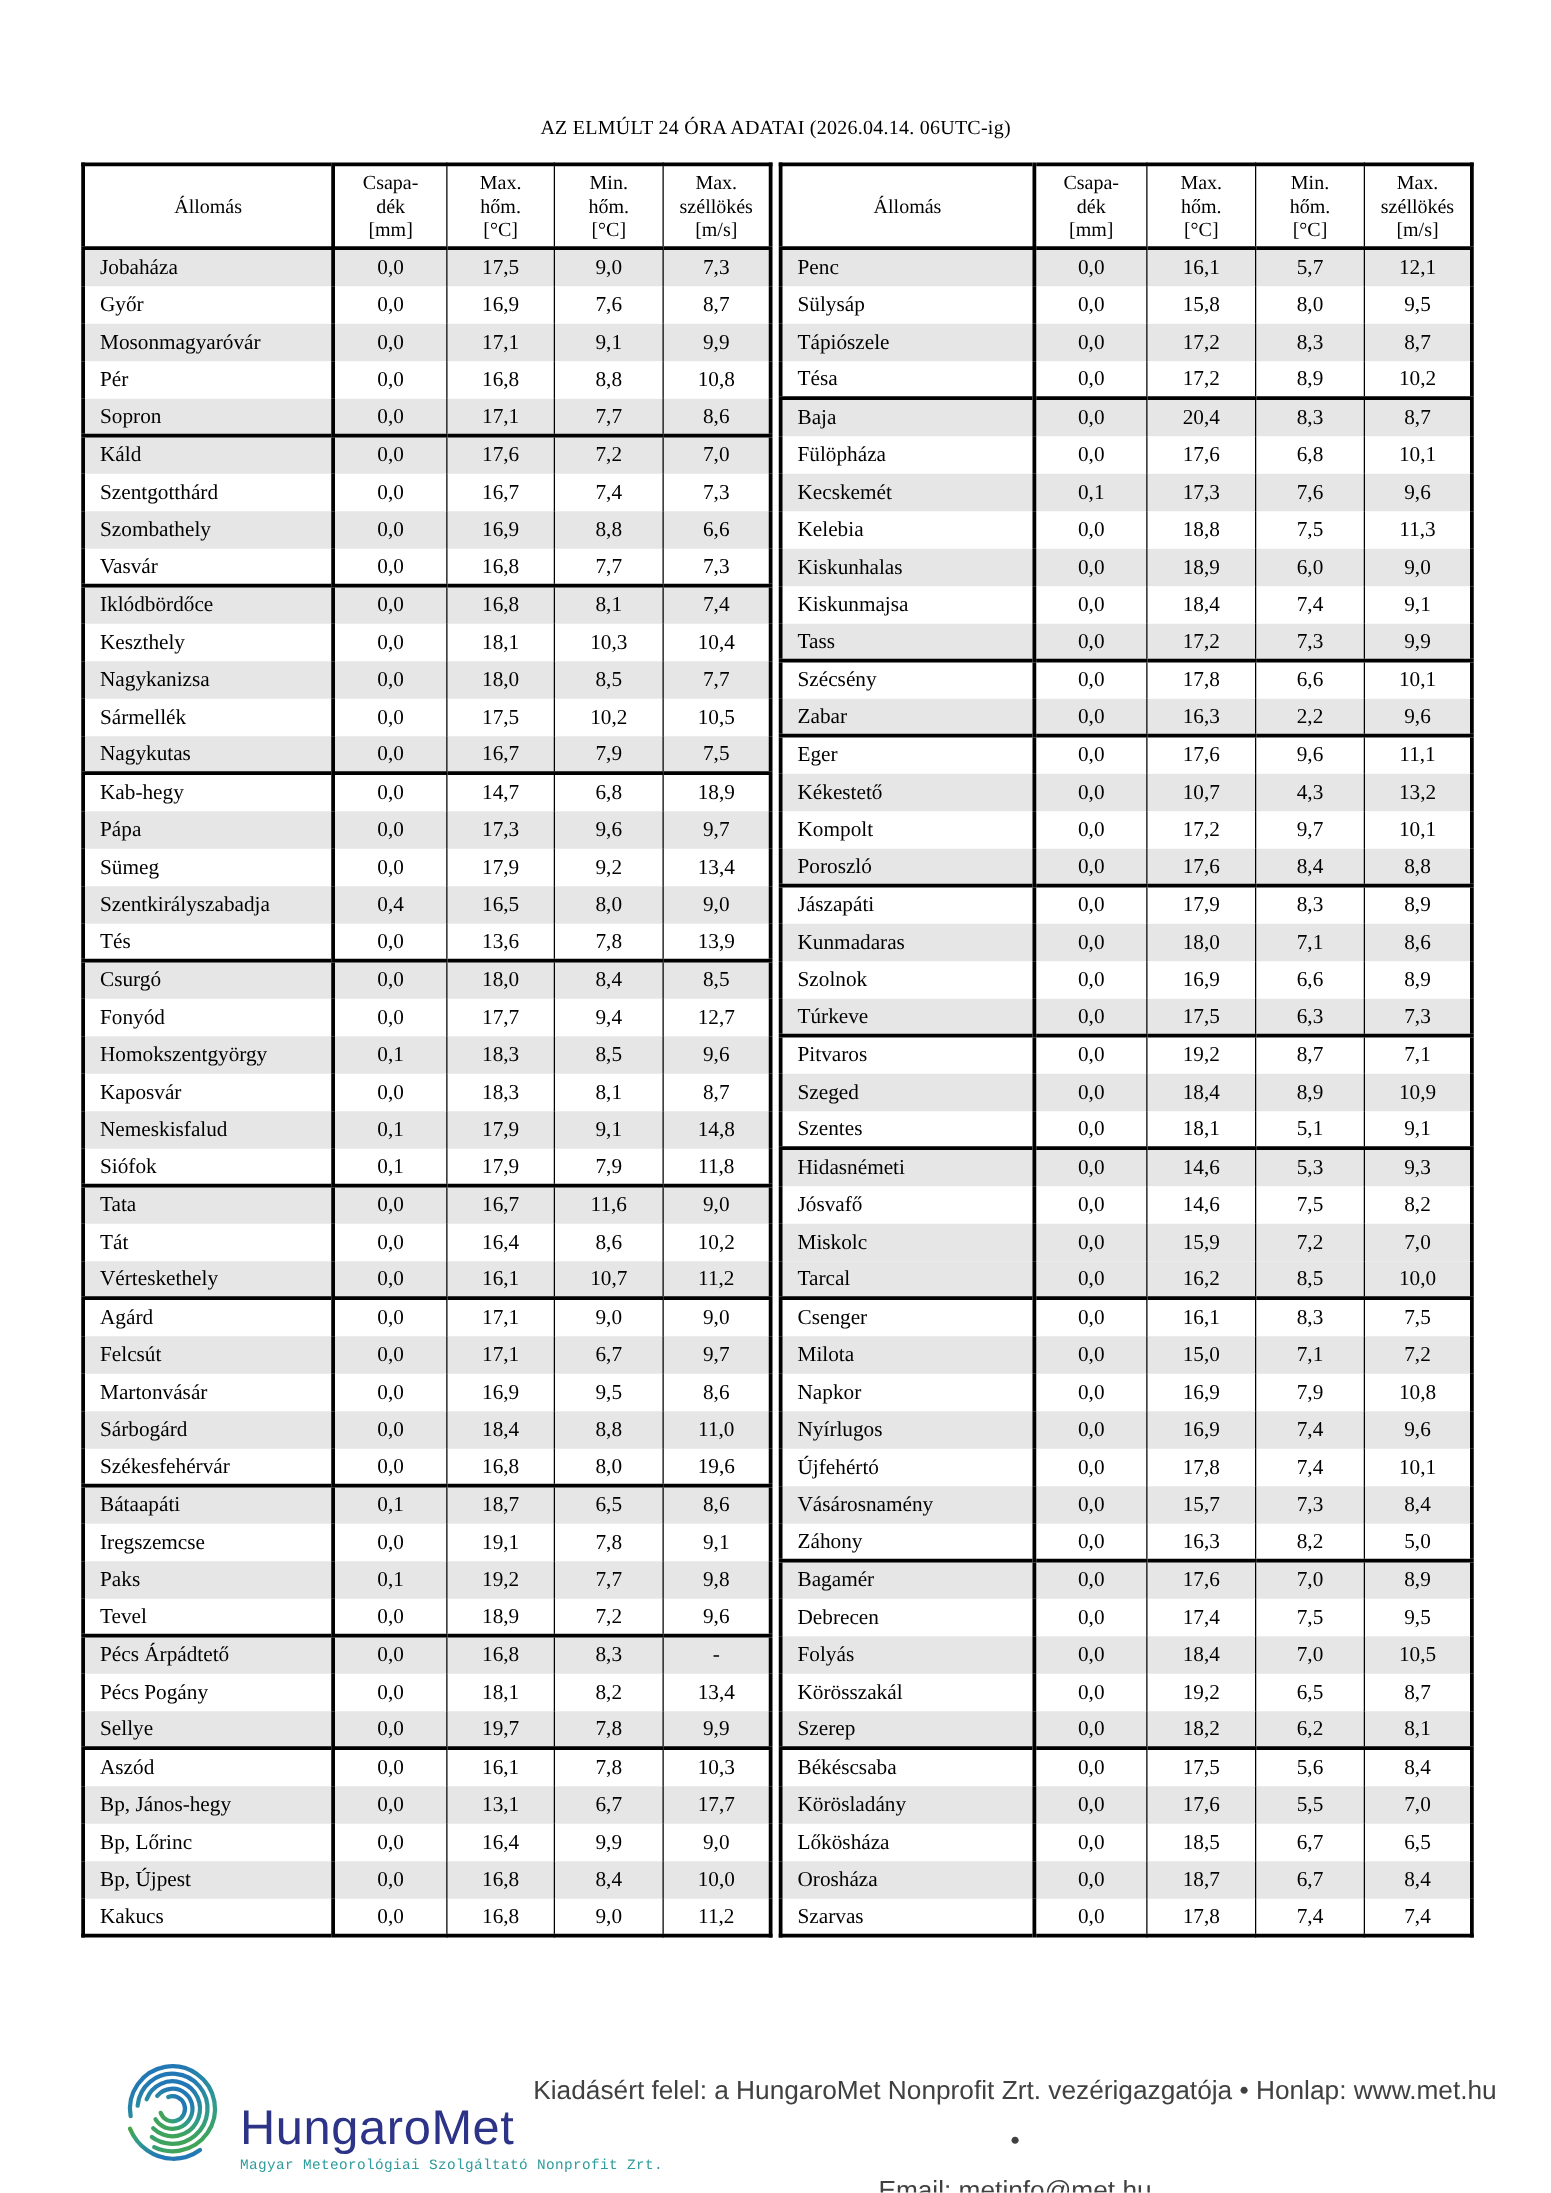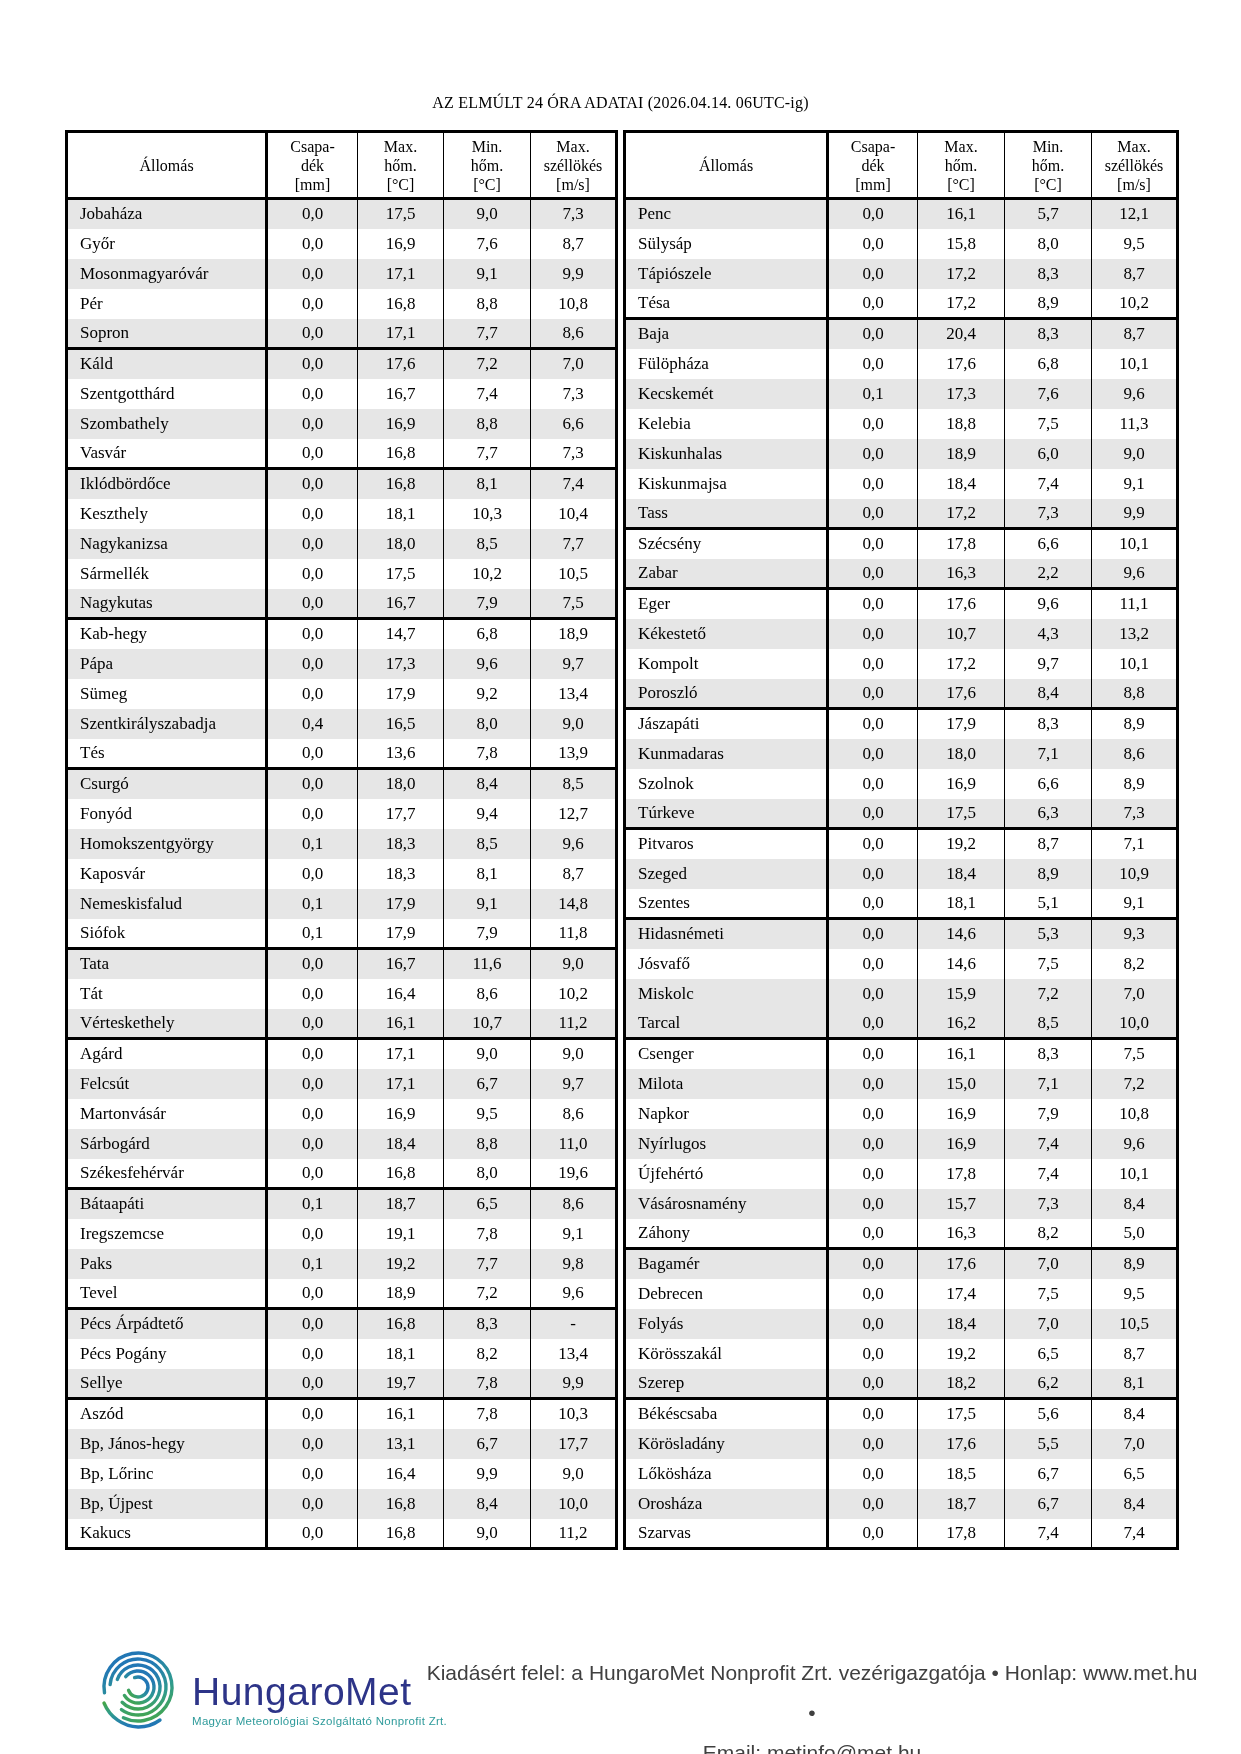--- a/index.html
+++ b/index.html
@@ -60,32 +60,32 @@
   td.num{
     text-align:center;
     border-left:1px solid #000;
   }
   th + th{ border-left:1px solid #000000; }
   tr.shade td{ background:var(--shade); }
   tr.gstart td{ border-top:3px solid #000; }
 
   .logo{
     position:absolute; left:92px; top:1643px;
-    display:flex; align-items:center;
+    display:flex; align-items:flex-end;
   }
   .logo-mark{ width:92px; height:96px; }
   .logo-textcol{ margin-left:8px; padding-top:16px; }
   .logo-name{
     font-family:"Liberation Sans", sans-serif;
     font-size:39px; line-height:40px;
     color:var(--navy);
     letter-spacing:0.5px;
   }
   .logo-tagline{
-    font-family:Liberation Sans, sans-serif;
+    font-family:Liberation Mono, monospace;
     font-size:11.5px;
     color:var(--teal);
     margin-top:3px;
     letter-spacing:0.3px;
     white-space:nowrap;
   }
   .footer-text{
     position:absolute; left:425px; right:42px; top:1653px;
     text-align:center;
     font-family:"Liberation Sans", sans-serif;

